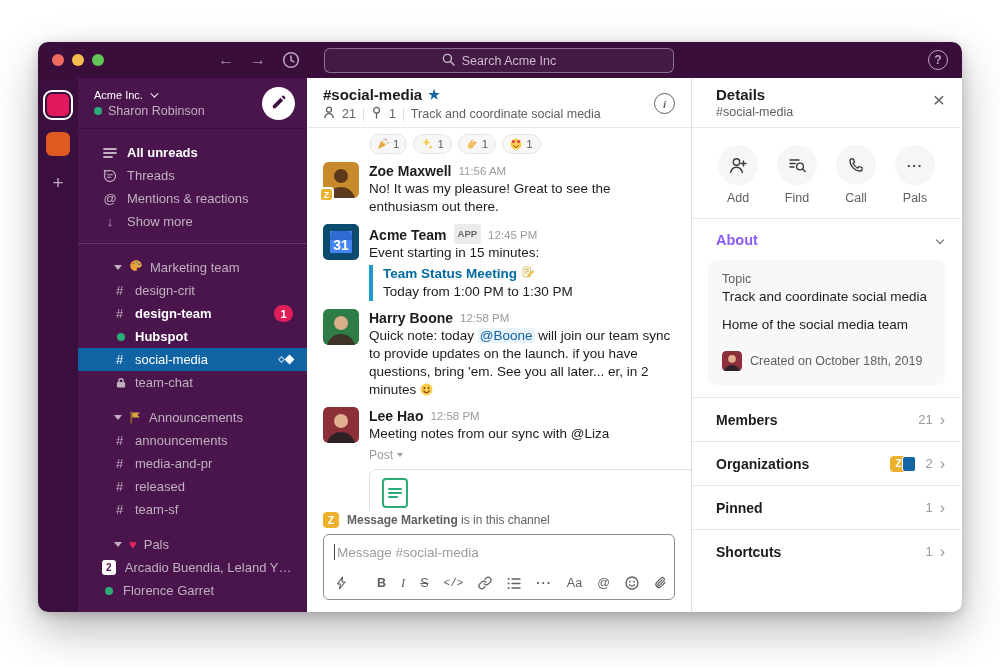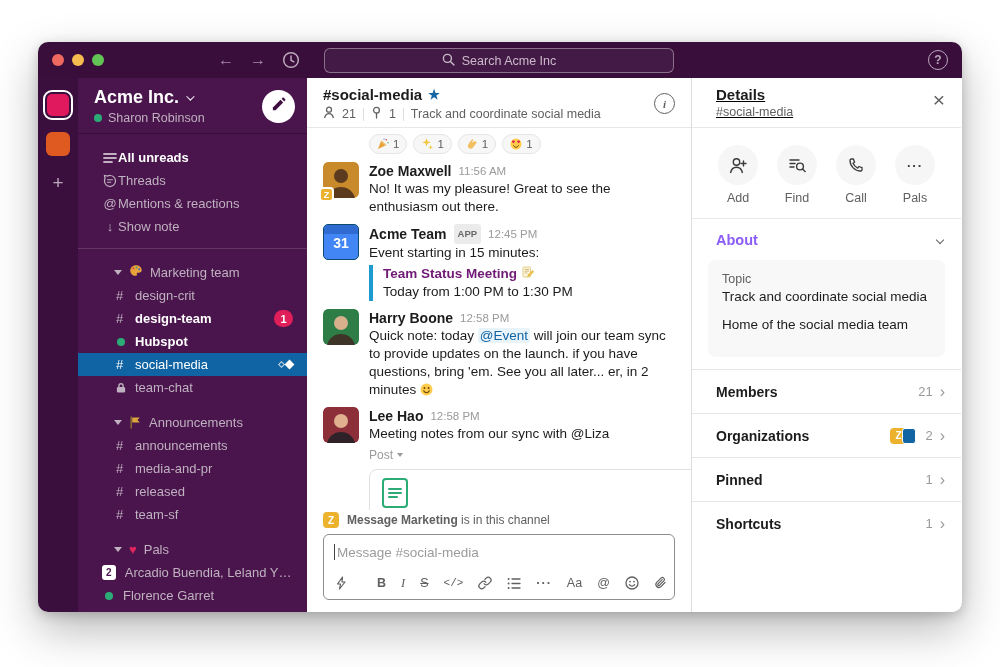--- a/index.html
+++ b/index.html
@@ -23,27 +23,27 @@
   .content { display:flex; height:534px; }
   
   .rail { width:40px; background:#3A0E3D; display:flex; flex-direction:column; align-items:center; padding-top:12px; gap:12px; flex-shrink:0; }
   .ws-active { width:30px; height:30px; border:2px solid #fff; border-radius:9px; display:flex; align-items:center; justify-content:center; }
   .ws-active .sq { width:22px; height:22px; border-radius:5px; background:#E0195E; }
   .ws-other { width:24px; height:24px; border-radius:6px; background:#DE5A20; }
   .rail-plus { color:#BCA7BD; font-size:19px; margin-top:4px; }
   
   .sidebar { width:229px; background:#4A154D; color:#BFB1BF; font-size:13px; flex-shrink:0; overflow:hidden; }
   .sb-header { padding:9px 12px 8px 16px; border-bottom:1px solid rgba(0,0,0,.25); display:flex; align-items:center; justify-content:space-between; }
-  .ws-name { color:#fff; font-weight:bold; font-size:18px; display:flex; align-items:center; gap:7px; }
+  .ws-name { color:#fff; font-weight:normal; font-size:11px; display:flex; align-items:center; gap:7px; }
   .chev { width:6px; height:6px; border-right:1.6px solid currentColor; border-bottom:1.6px solid currentColor; transform:rotate(45deg) translateY(-2px); display:inline-block; }
   .presence { display:flex; align-items:center; gap:6px; font-size:12.5px; color:#BFB1BF; margin-top:3px; }
   .dot { width:8px; height:8px; border-radius:50%; background:#2BAC76; flex-shrink:0; }
   .compose-btn { width:33px; height:33px; border-radius:50%; background:#fff; display:flex; align-items:center; justify-content:center; flex-shrink:0; }
   .sb-list { padding-top:12px; }
-  .sb-row { height:23px; display:flex; align-items:center; padding:0 14px 0 24px; gap:0; }
+  .sb-row { height:23px; display:flex; align-items:center; padding:0 14px 0 24px; gap:9px; }
   .ric { width:16px; display:flex; justify-content:center; align-items:center; color:#BFB1BF; font-size:13px; flex-shrink:0; }
   .bw { color:#fff; font-weight:bold; }
   .sb-div { height:1px; background:rgba(255,255,255,.14); margin:10px 0; }
   .sec-h { height:23px; display:flex; align-items:center; padding-left:36px; gap:7px; margin-top:12px; }
   .tri { width:0; height:0; border-left:4px solid transparent; border-right:4px solid transparent; border-top:5px solid #BFB1BF; }
   .chan { height:23px; display:flex; align-items:center; padding:0 14px 0 38px; gap:9px; }
   .chan .hash { color:#BFB1BF; width:10px; flex-shrink:0; }
   .chan.selected { background:#1164A3; color:#fff; }
   .chan.selected .hash { color:#fff; }
   .badge-red { margin-left:auto; background:#E01E5A; color:#fff; border-radius:9px; min-width:19px; height:17px; padding:0 5px;
@@ -66,51 +66,51 @@
               display:flex; align-items:center; justify-content:center; }
   .messages { flex:1; overflow:hidden; padding:4px 16px 0; }
   .rx-row { display:flex; gap:6px; margin:2px 0 8px 46px; }
   .rx { height:20px; border-radius:11px; background:#F7F7F7; border:1px solid #E5E5E5; display:flex; align-items:center;
         gap:4px; padding:0 7px; font-size:11.5px; color:#616061; }
   .msg { display:flex; gap:10px; margin-bottom:8px; }
   .avatar { width:36px; height:36px; border-radius:5px; flex-shrink:0; position:relative; }
   .av-img { width:36px; height:36px; border-radius:5px; display:block; }
   .z-mini { position:absolute; left:-4px; bottom:-4px; width:15px; height:15px; background:#ECB22E; border:2px solid #fff;
             border-radius:4px; color:#fff; font-size:9px; font-weight:bold; display:flex; align-items:center; justify-content:center; }
-  .av-cal { width:36px; height:36px; border-radius:5px; background:#4285F4; border:1px solid #0c4a6e; color:#fff; font-weight:bold;
-            font-size:14px; display:flex; align-items:flex-end; justify-content:center; padding-bottom:8px; position:relative; }
+  .av-cal { width:36px; height:36px; border-radius:5px; background:#4285F4; border:7px solid #0c4a6e; color:#fff; font-weight:bold;
+            font-size:14px; display:flex; align-items:flex-end; justify-content:center; padding-bottom:0; position:relative; }
   .av-cal::before { content:""; position:absolute; top:0; left:0; right:0; height:9px; background:#2F6BD0; border-radius:5px 5px 0 0; }
   .msg-body { font-size:13.5px; color:#1D1C1D; line-height:18px; min-width:0; }
-  .msg-head { display:flex; align-items:center; gap:7px; }
+  .msg-head { display:flex; align-items:flex-end; gap:7px; }
   .msg-name { font-weight:bold; font-size:14px; }
   .msg-time { font-size:11.5px; color:#9A9A9A; }
   .app-badge { background:#EBEBEB; color:#696969; font-size:9.5px; font-weight:bold; padding:1px 4px; border-radius:3px; }
   .event-quote { border-left:4px solid #1D9BD1; padding-left:10px; margin-top:3px; }
-  .event-title { color:#701a75; font-weight:bold; display:flex; align-items:center; gap:5px; }
+  .event-title { color:#0369a1; font-weight:bold; display:flex; align-items:center; gap:5px; }
   .mention { color:#1264A3; background:#E8F3FA; border-radius:3px; padding:0 2px; }
   .post-label { color:#9A9A9A; font-size:12px; margin:3px 0 5px; display:flex; align-items:center; gap:4px; }
   .tri-s { width:0;height:0;border-left:3.5px solid transparent;border-right:3.5px solid transparent;border-top:4.5px solid #9A9A9A; }
   .file-card { border:1px solid #E0E0E0; border-radius:8px; padding:8px 12px; display:flex; gap:12px; align-items:center; width:330px; background:#fff; }
   .file-title { font-weight:bold; font-size:13.5px; color:#1D1C1D; }
   .file-sub { color:#9A9A9A; font-size:12.5px; margin-top:1px; }
   .banner { display:flex; gap:8px; align-items:center; font-size:12px; color:#616061; margin:2px 16px 6px; flex-shrink:0; }
   .z-app { width:16px; height:16px; background:#ECB22E; border-radius:4px; color:#fff; font-size:10px; font-weight:bold;
            display:flex; align-items:center; justify-content:center; }
   .composer { margin:0 16px 12px; border:1px solid #8D8D8D; border-radius:6px; flex-shrink:0; background:#fff; }
   .comp-input { padding:8px 10px; color:#9B9B9B; font-size:13.5px; display:flex; align-items:center; height:34px; }
   .caret { width:1px; height:16px; background:#444; margin-right:2px; }
   .comp-toolbar { display:flex; align-items:center; padding:5px 12px 7px; gap:15px; color:#616061; }
   .tool { font-size:12.5px; color:#616061; display:flex; align-items:center; }
   .tool.b { font-weight:bold; } .tool.i { font-style:italic; font-family:"Liberation Serif",serif; }
   .tool.s { text-decoration:line-through; } .tool.code { font-family:"Liberation Mono",monospace; font-size:11px; }
   .tool.dots { letter-spacing:1px; font-weight:bold; }
   .tb-sep { width:1px; height:18px; background:#E0E0E0; }
   
   .details { width:269px; background:#fff; display:flex; flex-direction:column; flex-shrink:0; overflow:hidden; }
-  .dt-header { height:50px; padding:8px 16px 0 24px; border-bottom:1px solid #E8E8E8; position:relative; flex-shrink:0;text-decoration:underline; }
+  .dt-header { height:50px; padding:8px 16px 0 24px; border-bottom:1px solid #E8E8E8; position:relative; flex-shrink:0; }
   .dt-title { font-weight:bold; font-size:15px; color:#1D1C1D; }
   .dt-sub { color:#616061; font-size:12.5px; margin-top:2px; }
   .dt-close { position:absolute; right:16px; top:11px; font-size:21px; color:#616061; line-height:1; }
   .actions { display:flex; justify-content:space-between; padding:17px 26px 13px; }
   .action { display:flex; flex-direction:column; align-items:center; gap:6px; font-size:12.5px; color:#616061; }
   .action-circle { width:40px; height:40px; border-radius:50%; background:#F6F6F6; display:flex; align-items:center; justify-content:center; color:#3A3A3A; }
   .about-h { display:flex; justify-content:space-between; align-items:center; padding:13px 18px 10px 24px;
              border-top:1px solid #E8E8E8; font-weight:bold; font-size:14.5px; color:#8b5cf6; }
   .about-h .chev { color:#616061; transform:rotate(45deg); }
   .about-card { margin:2px 16px 12px; background:#F8F8F8; border-radius:8px; padding:12px 14px; font-size:13.5px; }
@@ -211,21 +211,21 @@
               </svg>
           </span>
           <span>Threads</span>
         </div>
         <div class="sb-row">
           <span class="ric">@</span>
           <span>Mentions &amp; reactions</span>
         </div>
         <div class="sb-row">
           <span class="ric">↓</span>
-          <span>Show note</span>
+          <span>Show more</span>
         </div>
 
         <div class="sb-div"></div>
 
         <div class="sec-h">
           <span class="tri"></span>
           <span>
             <svg width="14" height="14" viewBox="0 0 16 16">
                 <path d="M8 1.5c3.6 0 6.5 2.4 6.5 5.4 0 1.9-1.5 3.1-3.2 3.1H10c-.9 0-1.4.8-1 1.6.4.7-.1 1.6-.9 1.7C4.4 13.7 1.5 11 1.5 7.6 1.5 4.2 4.4 1.5 8 1.5z" fill="#E8A33D"></path>
                 <circle cx="5" cy="5" r="1.1" fill="#D1413C"></circle>
@@ -432,21 +432,21 @@
                 <circle cx="18" cy="14" r="7" fill="#D8B08C"></circle>
                 <path d="M4 36c2-8 9-11 14-11s12 3 14 11z" fill="#3E3428"></path>
               </svg>
           </div>
           <div class="msg-body">
             <div class="msg-head">
               <span class="msg-name">Harry Boone</span>
               <span class="msg-time">12:58 PM</span>
             </div>
             <div>
-              <span>Quick note: today </span><span class="mention">@Event</span><span> will join our team sync to provide updates on the launch. if you have questions, bring 'em. See you all later... er, in 2 minutes </span><svg width="13" height="13" viewBox="0 0 12 12" style="vertical-align:-2px">
+              <span>Quick note: today </span><span class="mention">@Boone</span><span> will join our team sync to provide updates on the launch. if you have questions, bring 'em. See you all later... er, in 2 minutes </span><svg width="13" height="13" viewBox="0 0 12 12" style="vertical-align:-2px">
                   <circle cx="6" cy="6" r="5.5" fill="#FFCC4D"></circle>
                   <circle cx="4.1" cy="4.6" r=".9" fill="#664500"></circle>
                   <circle cx="7.9" cy="4.6" r=".9" fill="#664500"></circle>
                   <path d="M3.4 7.2c.7 1.2 1.6 1.8 2.6 1.8s1.9-.6 2.6-1.8" fill="none" stroke="#664500" stroke-width="1.1" stroke-linecap="round"></path>
                 </svg>
             </div>
           </div>
         </div>
 
         <div class="msg">
@@ -577,20 +577,30 @@
 
       <div class="about-h">
         <span>About</span>
         <span class="chev"></span>
       </div>
 
       <div class="about-card">
         <div class="lbl">Topic</div>
         <div class="val">Track and coordinate social media</div>
         <div class="val">Home of the social media team</div>
+        <div class="created">
+          <span class="created-av">
+            <svg width="20" height="20" viewBox="0 0 36 36">
+                <rect width="36" height="36" rx="7" fill="#8C2F39"></rect>
+                <circle cx="18" cy="14" r="7" fill="#E0B08F"></circle>
+                <path d="M4 36c2-8 9-11 14-11s12 3 14 11z" fill="#2E2228"></path>
+              </svg>
+          </span>
+          <span>Created on October 18th, 2019</span>
+        </div>
       </div>
 
       <div class="dt-row">
         <span>Members</span>
         <span class="dt-right">
           <span>21</span>
           <span class="row-chev">›</span>
         </span>
       </div>
       <div class="dt-row">

